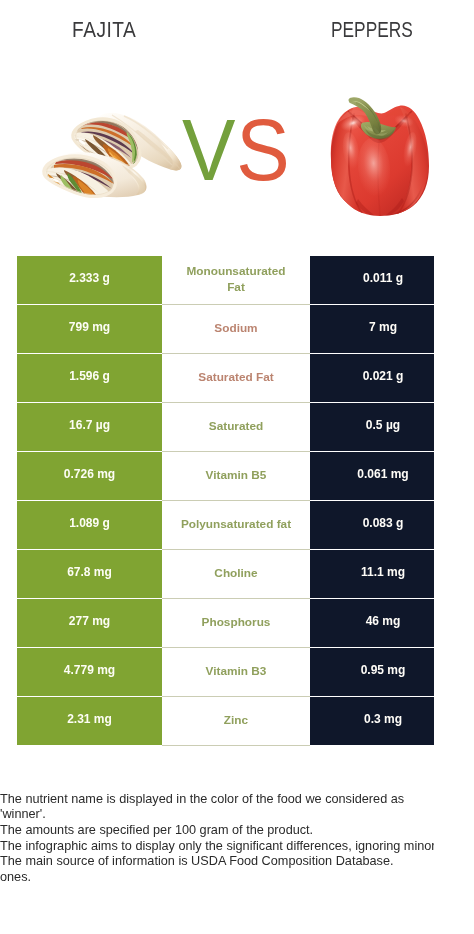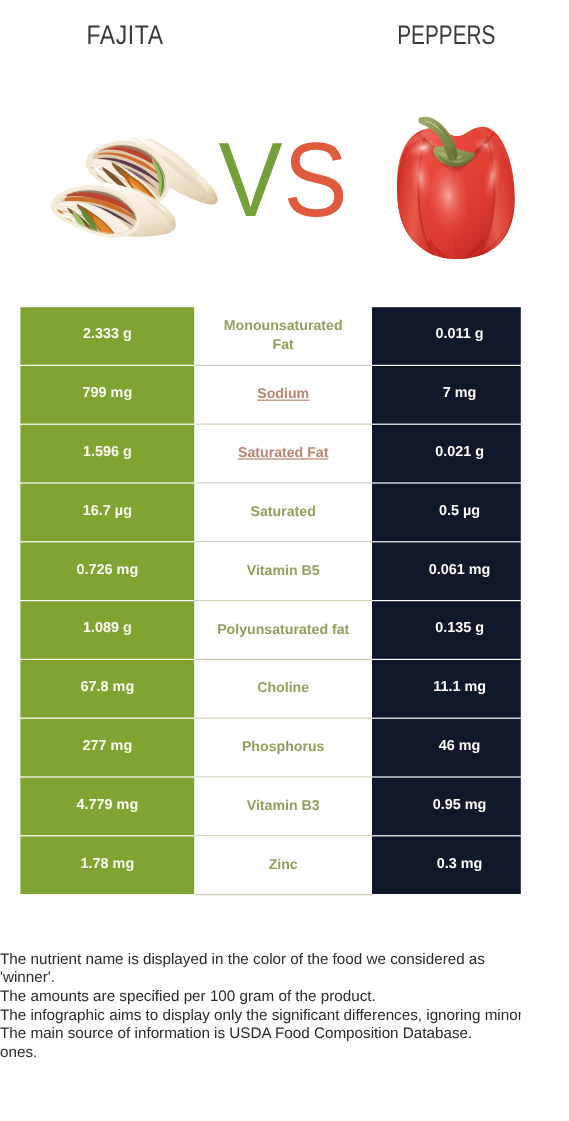--- a/index.html
+++ b/index.html
@@ -60,21 +60,21 @@
   }
   .cell-left, .cell-right { padding-bottom: 3.5px; }
   .cell-mid { padding-bottom: 1px; }
   .cell-left  { left: 0px;   width: 145px; background: #80a432; color: #fdfdf5; font-size: 12px; font-weight: 700; }
   .cell-mid   { left: 145px; width: 148px; background: #ffffff; font-size: 11.8px; font-weight: 700; line-height: 1.33;
                 height: 49.06px; border-bottom: 1px solid #cbcdb4; }
   .cell-mid .lbl { width: 118px; }
   .cell-right { left: 293px; width: 146px; background: #0f172a; color: #fffdf8; font-size: 12px; font-weight: 700; }
 
   .mid-green { color: #90a05d; }
-  .mid-red   { color: #bb8470; text-decoration: underline; }
+  .mid-red   { color: #bb8470; }
 
   
   .footer {
     position: absolute;
     left: 0;
     top: 791.5px;
     width: 474px;
     font-size: 12.7px;
     line-height: 15.7px;
     color: #2a2a2a;
@@ -361,21 +361,21 @@
         <div class="cell cell-mid mid-green">
           <span class="lbl">Vitamin B5</span>
         </div>
         <div class="cell cell-right">0.061 mg</div>
       </div>
       <div class="row">
         <div class="cell cell-left">1.089 g</div>
         <div class="cell cell-mid mid-green">
           <span class="lbl">Polyunsaturated fat</span>
         </div>
-        <div class="cell cell-right">0.135 g</div>
+        <div class="cell cell-right">0.083 g</div>
       </div>
       <div class="row">
         <div class="cell cell-left">67.8 mg</div>
         <div class="cell cell-mid mid-green">
           <span class="lbl">Choline</span>
         </div>
         <div class="cell cell-right">11.1 mg</div>
       </div>
       <div class="row">
         <div class="cell cell-left">277 mg</div>
@@ -385,21 +385,21 @@
         <div class="cell cell-right">46 mg</div>
       </div>
       <div class="row">
         <div class="cell cell-left">4.779 mg</div>
         <div class="cell cell-mid mid-green">
           <span class="lbl">Vitamin B3</span>
         </div>
         <div class="cell cell-right">0.95 mg</div>
       </div>
       <div class="row">
-        <div class="cell cell-left">1.78 mg</div>
+        <div class="cell cell-left">2.31 mg</div>
         <div class="cell cell-mid mid-green">
           <span class="lbl">Zinc</span>
         </div>
         <div class="cell cell-right">0.3 mg</div>
       </div>
     </div>
 
   <div class="footer">
     <div>The nutrient name is displayed in the color of the food we considered as</div>
     <div>'winner'.</div>

